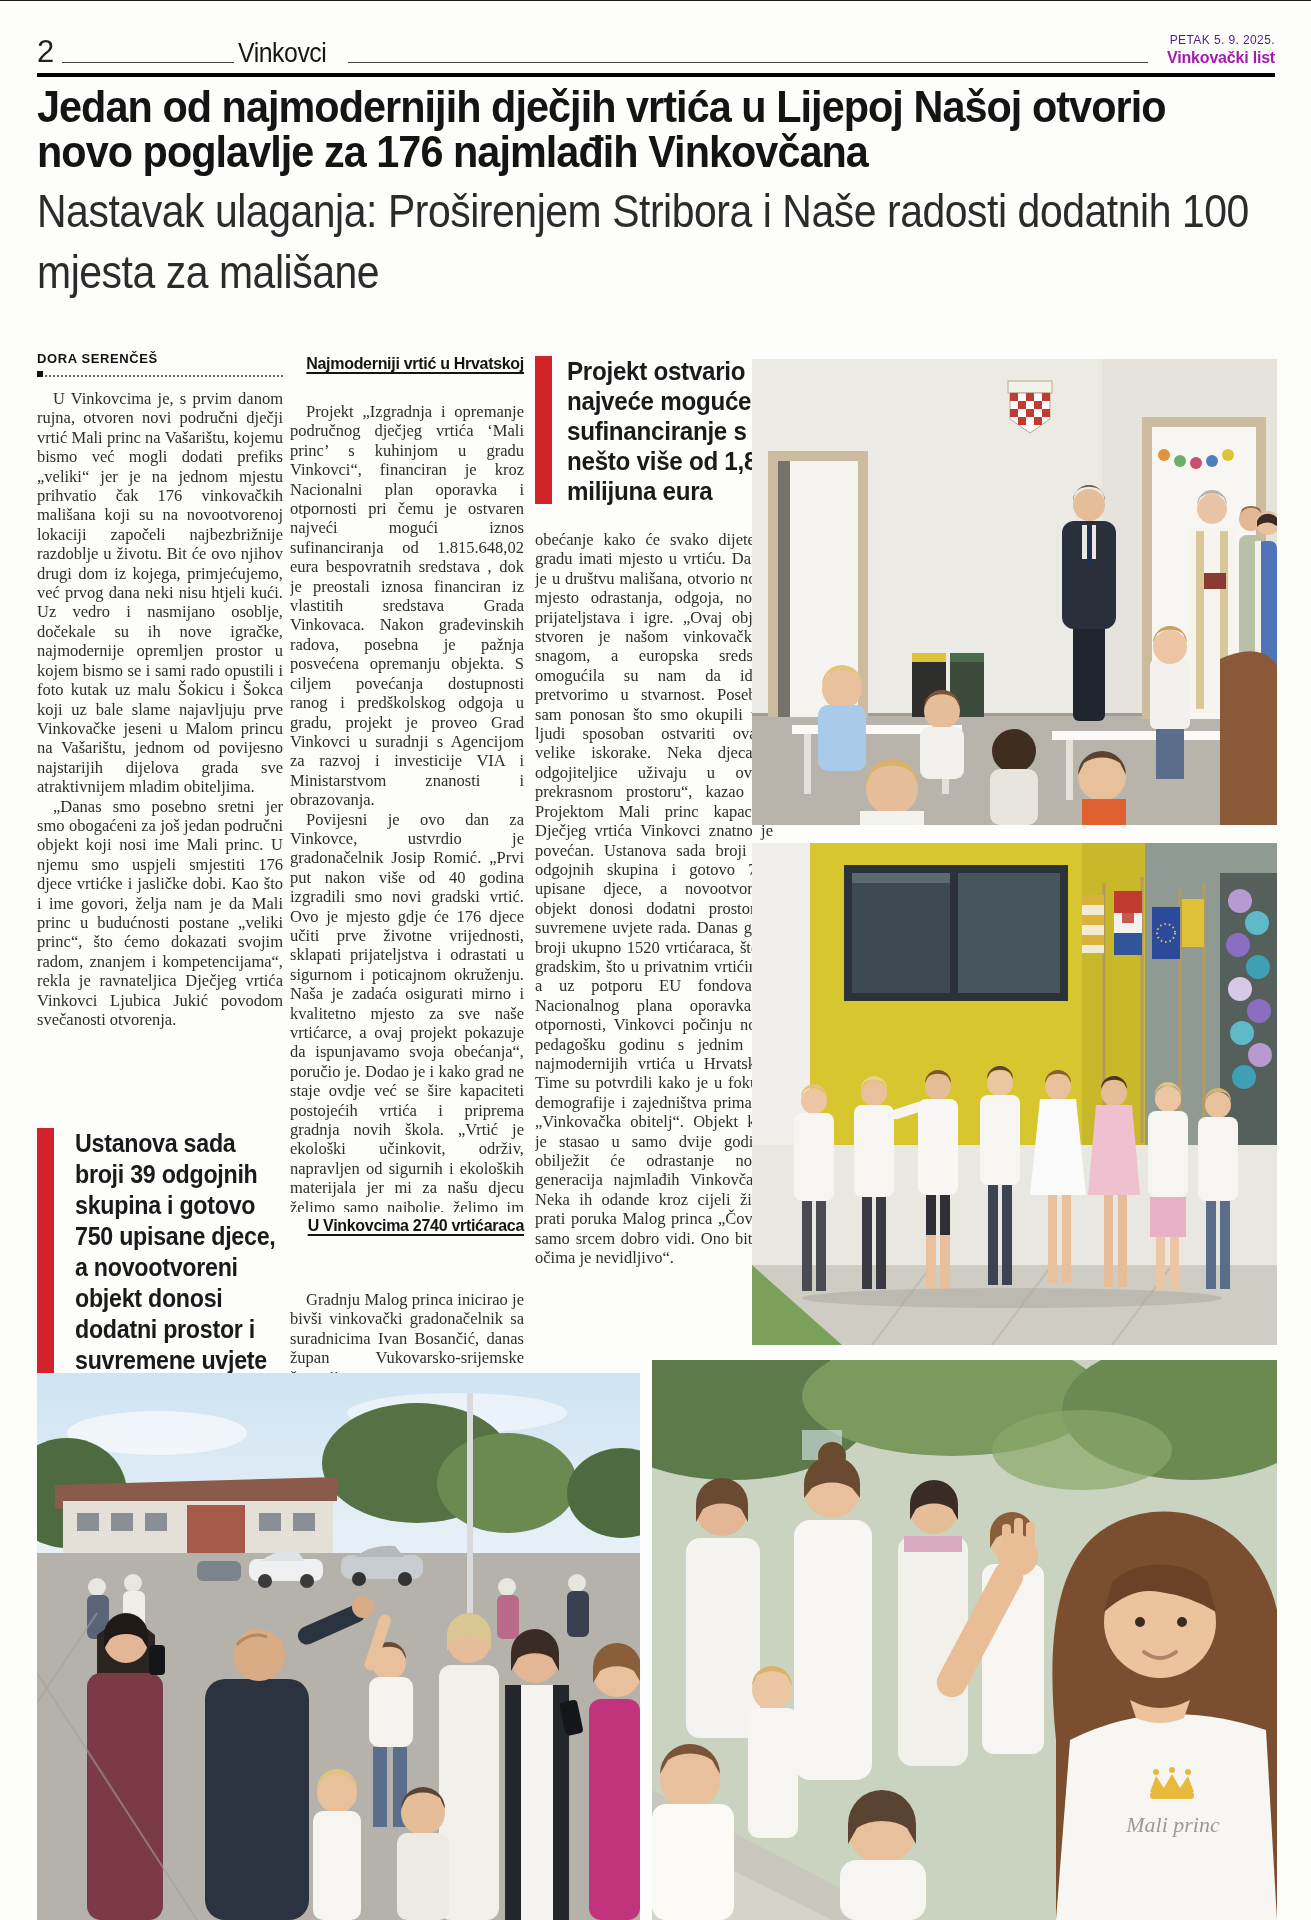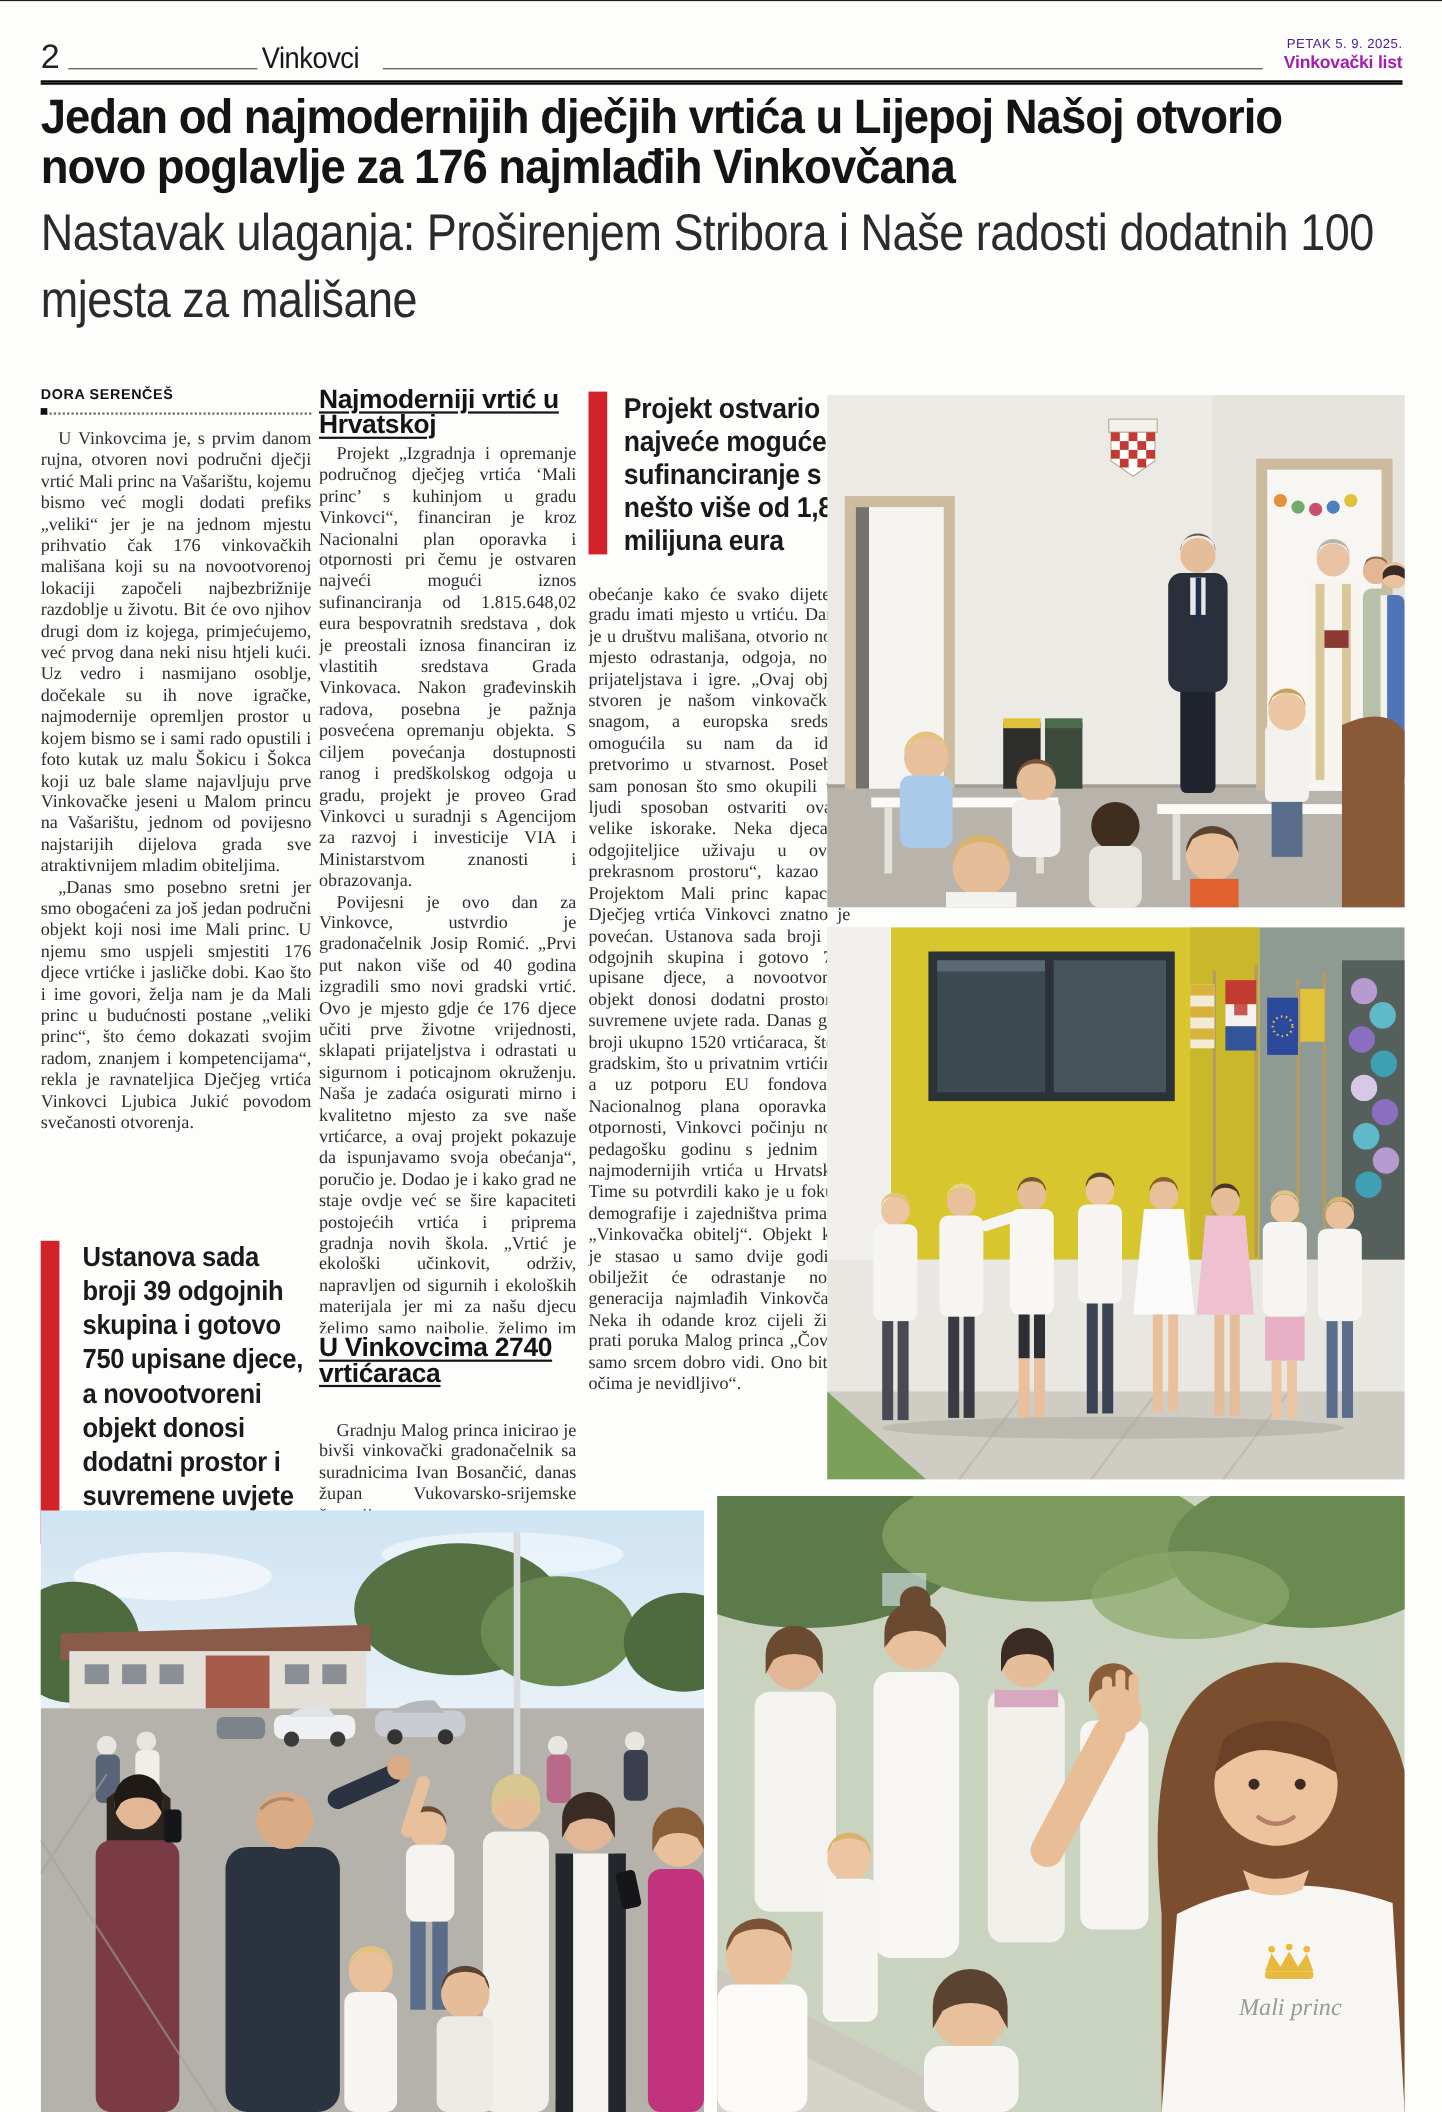--- a/index.html
+++ b/index.html
@@ -27,21 +27,21 @@
   .byline-rule{left:37px;top:371px;width:246px;border-bottom:2px dotted #666;height:4px;}
   .byline-square{left:37px;top:371px;width:6px;height:6px;background:#111;}
   
   .colbody{overflow:hidden;font-size:16.5px;line-height:19.4px;text-align:justify;color:#2d2d2d;}
   .colbody p{margin:0;text-indent:16px;}
   .colbody p.noindent{text-indent:0;}
   .col1-body{left:37px;top:389px;width:246px;height:676px;}
   .col2-body1{left:290px;top:402px;width:234px;height:810px;}
   .col2-body2{left:290px;top:1262px;width:234px;height:112px;margin-top:28px;}
   .col3-body{left:535px;top:530px;width:238px;height:826px;}
-  .colhead{font-family:"Liberation Sans",sans-serif;font-weight:700;font-size:24px;line-height:23px;color:#141414;text-align:left;text-decoration:underline;text-underline-offset:3px;text-decoration-thickness:2px;letter-spacing:-0.3px;}
+  .colhead{font-family:"Liberation Sans",sans-serif;font-weight:700;font-size:16px;line-height:23px;color:#141414;text-align:right;text-decoration:underline;text-underline-offset:3px;text-decoration-thickness:2px;letter-spacing:-0.3px;}
   .col2-h1{left:290px;top:352px;width:234px;}
   .col2-h2{left:290px;top:1214px;width:234px;}
   
   .pq{display:flex;}
   .pq-bar{background:#d2232a;width:17px;flex:0 0 17px;}
   .pq-text{font-family:"Liberation Sans",sans-serif;font-weight:700;color:#1a1a1a;transform:scaleX(.93);transform-origin:left top;letter-spacing:-0.3px;}
   .pq1{left:37px;top:1128px;width:260px;}
   .pq1 .pq-bar{height:276px;}
   .pq1 .pq-text{margin-left:21px;width:228px;font-size:25px;line-height:31px;}
   .pq2{left:535px;top:356px;width:245px;}

